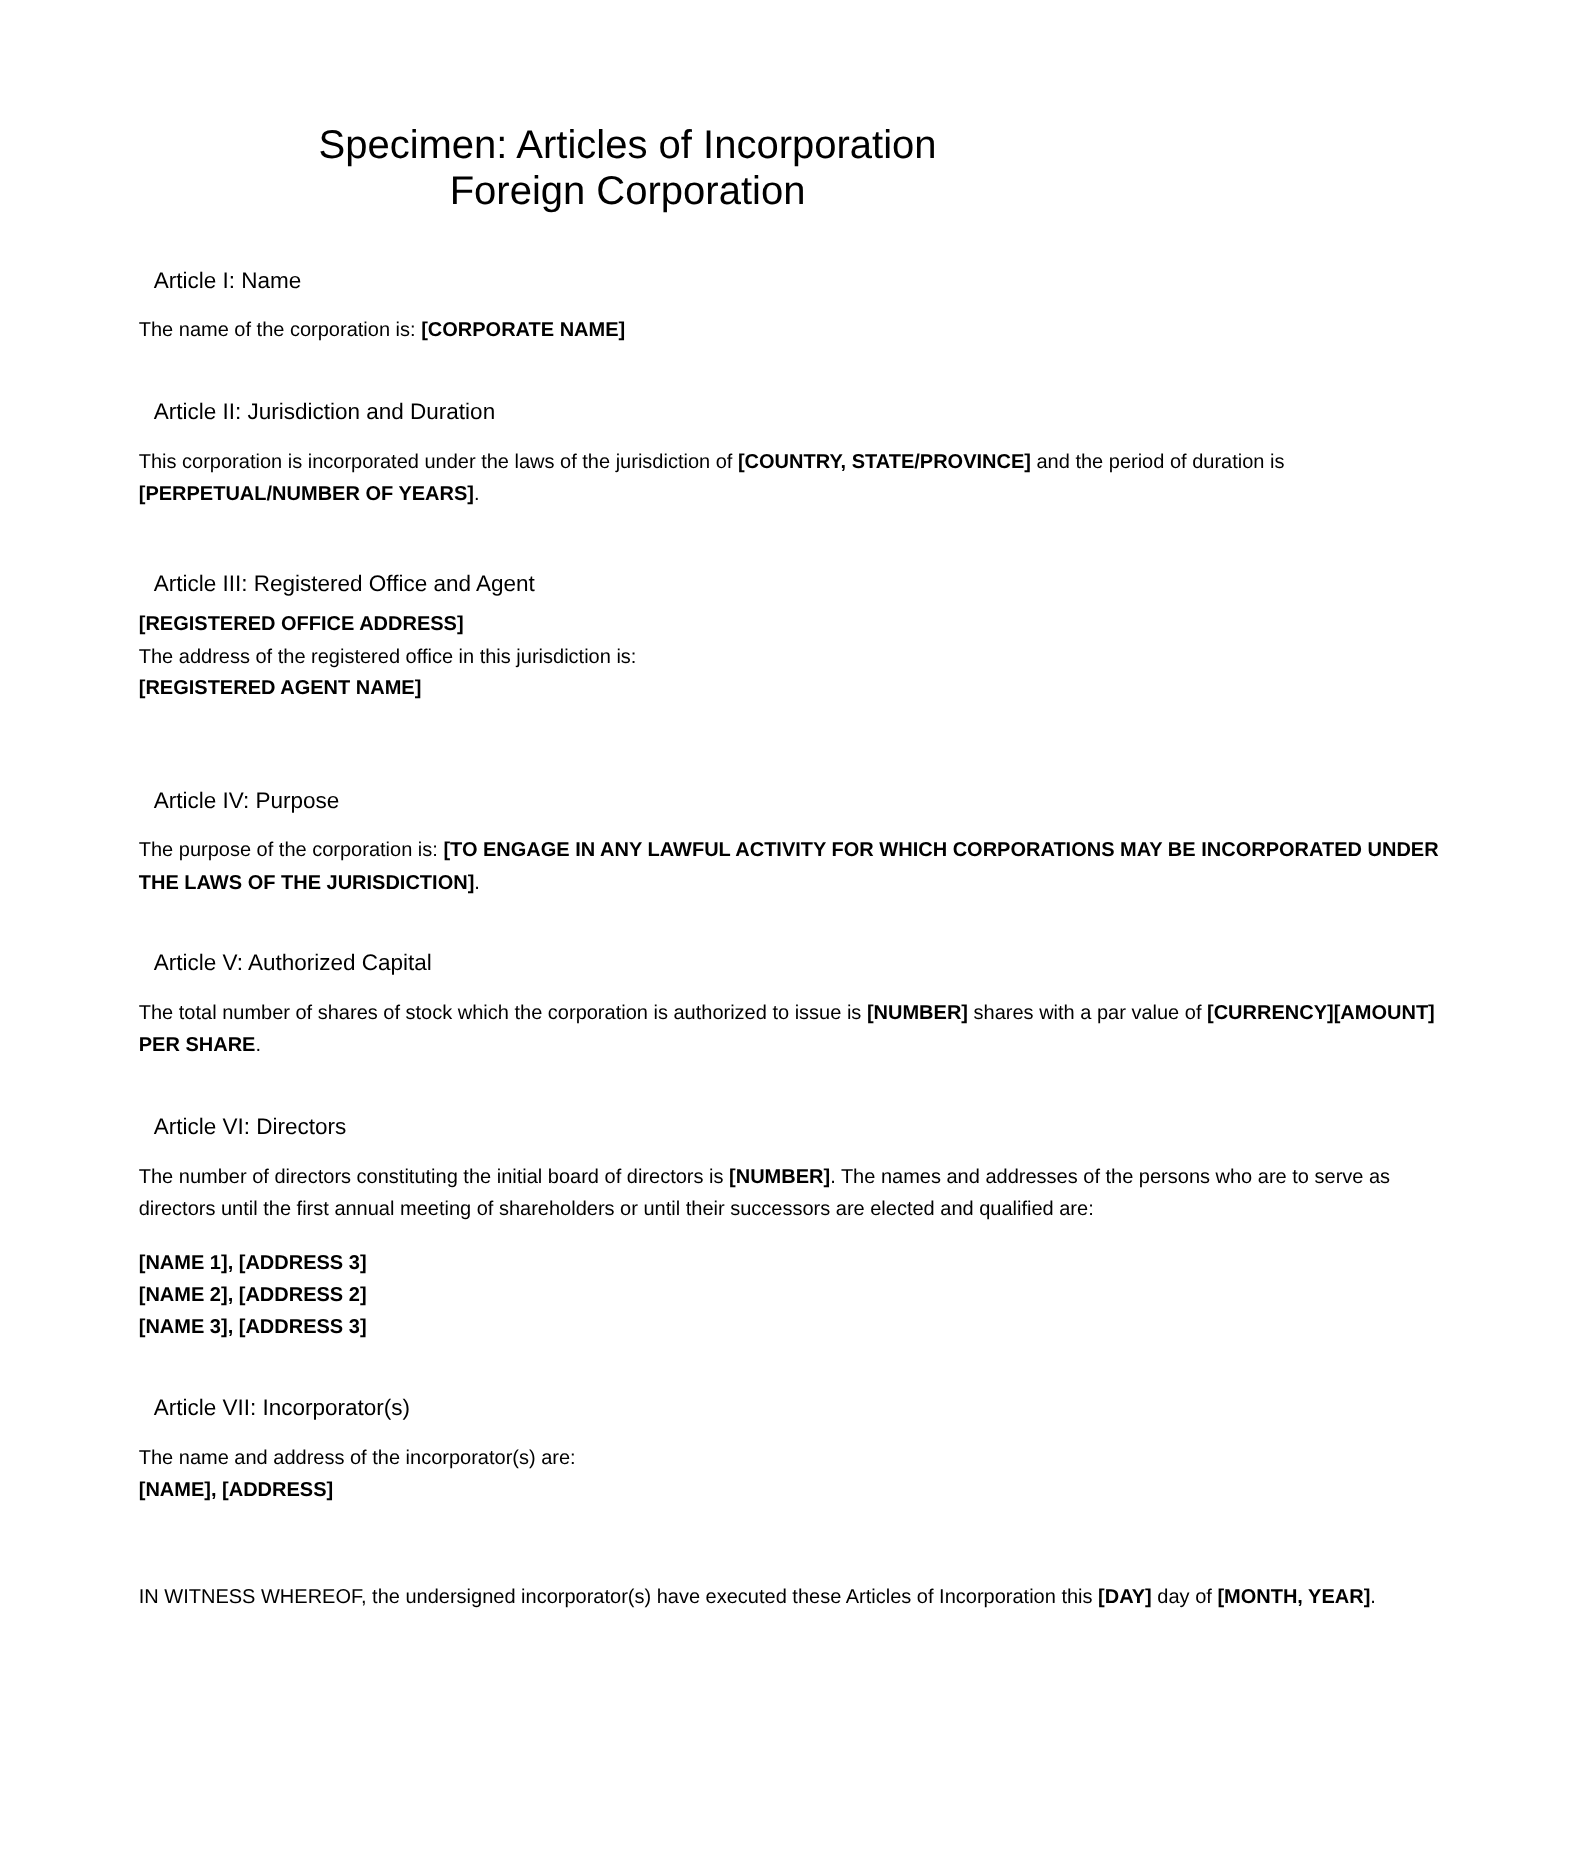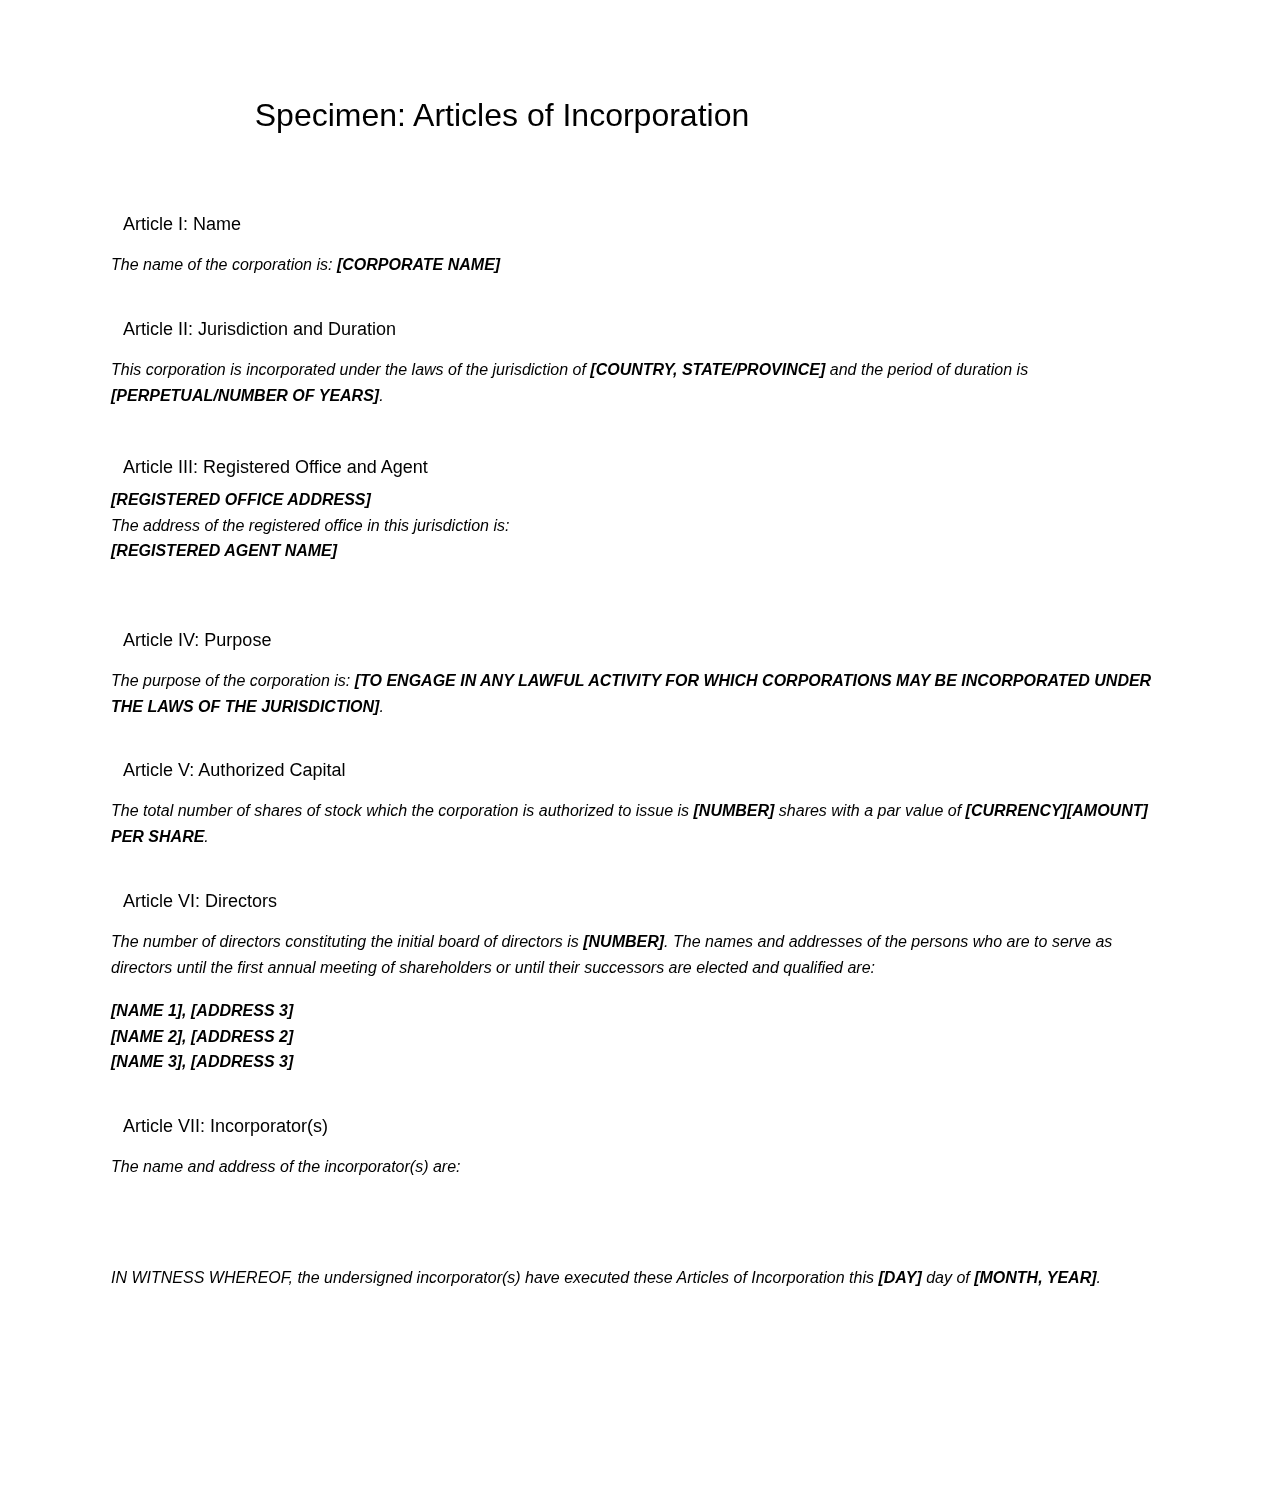--- a/index.html
+++ b/index.html
@@ -1,28 +1,29 @@
 <!DOCTYPE html>
 <html><head>
 <meta charset="utf-8">
 <style>
   html, body { margin: 0; padding: 0; background: #ffffff; }
   body { width: 1263px; height: 1497px; position: relative; overflow: hidden;
          font-family: "Liberation Sans", sans-serif; color: #000; }
   .title { position: absolute; left: 0; width: 1004px; top: 97px; text-align: center;
            font-size: 32px; line-height: 37px; }
   .h { position: absolute; left: 111px; font-size: 18px; line-height: 22px; margin-left: 12px; }
-  .p { position: absolute; left: 111px; width: 1050px; font-size: 16px; line-height: 25.5px; font-style: italic; }
+  .p { position: absolute; left: 111px; width: 1050px; font-size: 16px; line-height: 25.5px; }
   b { font-weight: bold; }
 </style>
 </head>
 <body>
 
 <div class="title">
   <div>Specimen: Articles of Incorporation</div>
+  <div>Foreign Corporation</div>
 </div>
 
 <div class="h" style="top:213px">Article I: Name</div>
 <div class="p" style="top:252px">
   <span>The name of the corporation is: </span><b>[CORPORATE NAME]</b>
 </div>
 
 <div class="h" style="top:318px">Article II: Jurisdiction and Duration</div>
 <div class="p" style="top:357px">
   <span>This corporation is incorporated under the laws of the jurisdiction of </span><b>[COUNTRY, STATE/PROVINCE]</b><span> and the period of duration is </span><br><b>[PERPETUAL/NUMBER OF YEARS]</b><span>.</span>
@@ -51,17 +52,18 @@
 </div>
 <div class="p" style="top:998px">
   <div><b>[NAME 1], [ADDRESS 3]</b></div>
   <div><b>[NAME 2], [ADDRESS 2]</b></div>
   <div><b>[NAME 3], [ADDRESS 3]</b></div>
 </div>
 
 <div class="h" style="top:1115px">Article VII: Incorporator(s)</div>
 <div class="p" style="top:1154px">
   <div>The name and address of the incorporator(s) are:</div>
+  <div><b>[NAME], [ADDRESS]</b></div>
 </div>
 
 <div class="p" style="top:1265px">
   <span>IN WITNESS WHEREOF, the undersigned incorporator(s) have executed these Articles of Incorporation this </span><b>[DAY]</b><span> day of </span><b>[MONTH, YEAR]</b><span>.</span>
 </div>
 
 </body></html>

